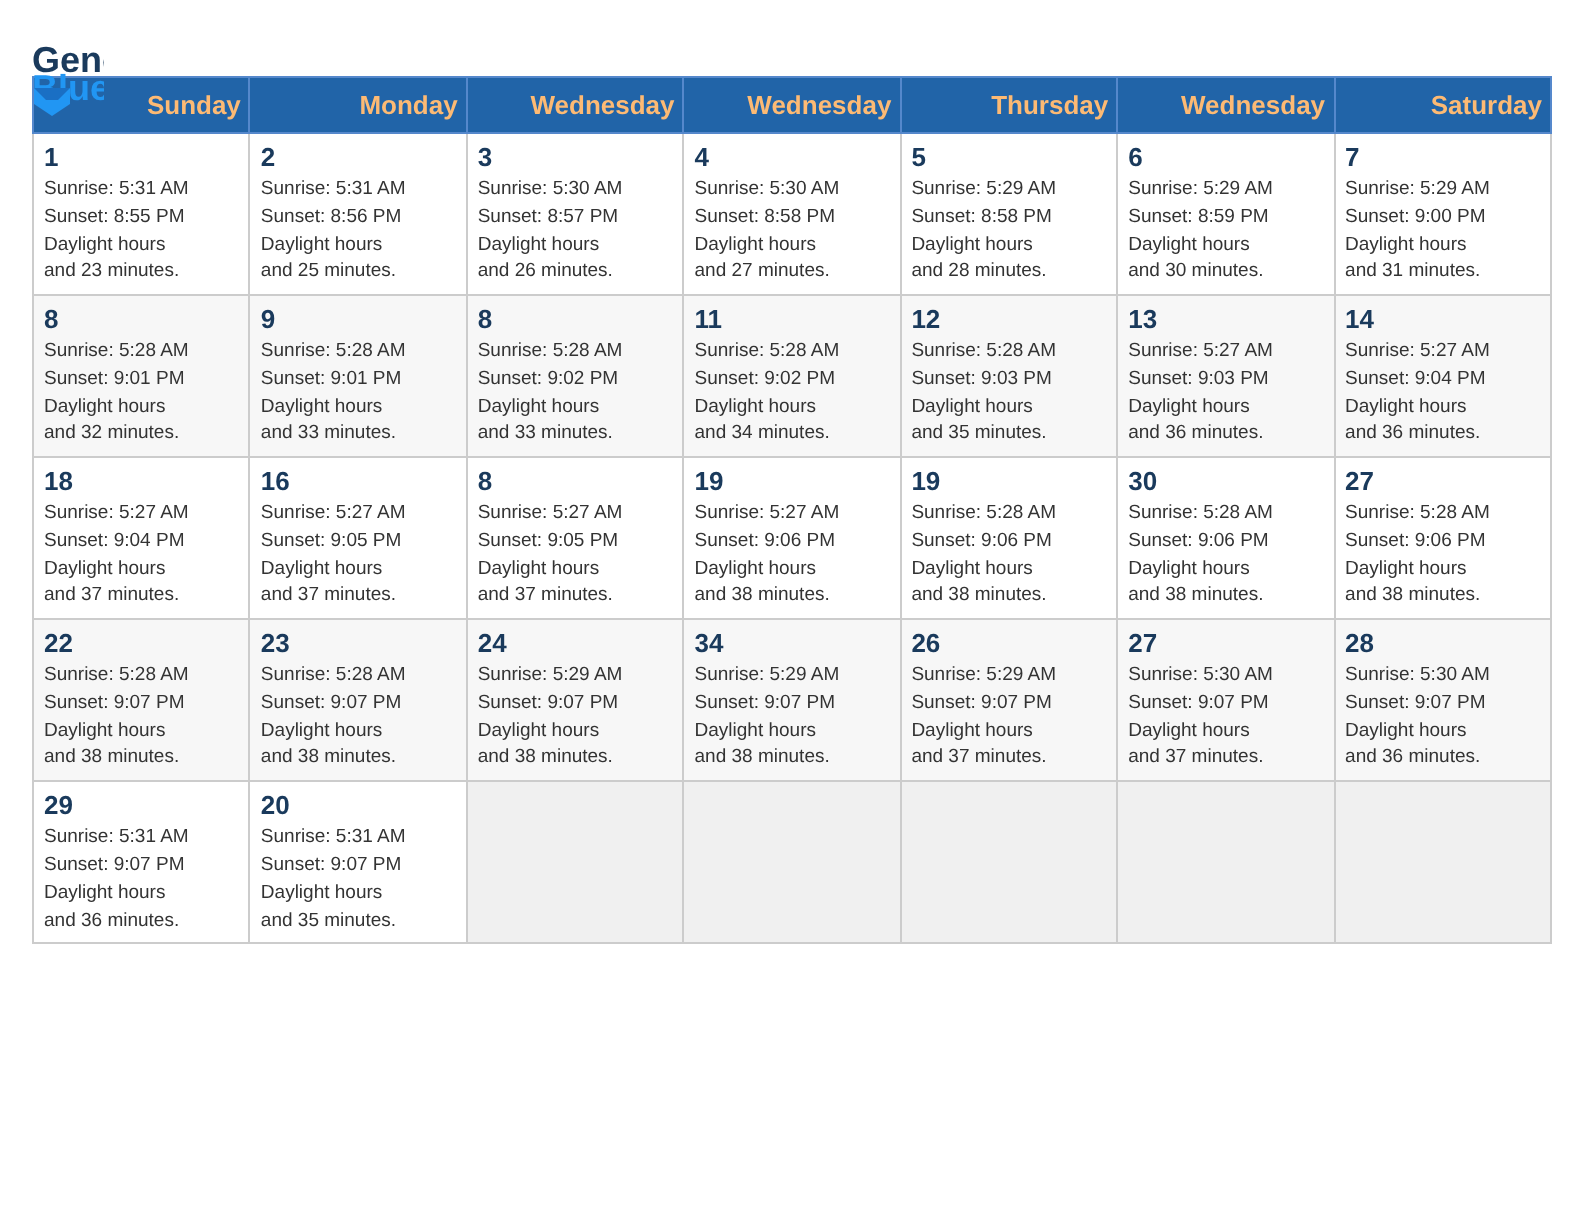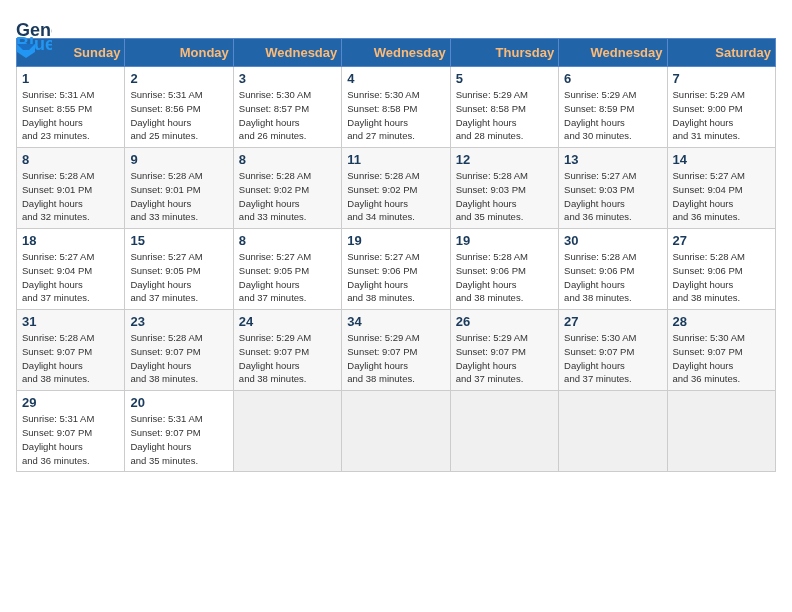--- a/index.html
+++ b/index.html
@@ -250,21 +250,21 @@
         <td>
     <span class="day-num">18</span>
     <div class="day-info">
       Sunrise: 5:27 AM<br>
       Sunset: 9:04 PM<br>
       Daylight hours<br>
       and 37 minutes.
     </div>
   </td>
         <td>
-    <span class="day-num">15</span>
+    <span class="day-num">16</span>
     <div class="day-info">
       Sunrise: 5:27 AM<br>
       Sunset: 9:05 PM<br>
       Daylight hours<br>
       and 37 minutes.
     </div>
   </td>
         <td>
     <span class="day-num">8</span>
     <div class="day-info">
@@ -306,21 +306,21 @@
     <div class="day-info">
       Sunrise: 5:28 AM<br>
       Sunset: 9:06 PM<br>
       Daylight hours<br>
       and 38 minutes.
     </div>
   </td>
       </tr>
       <tr class="row-shade">
         <td>
-    <span class="day-num">31</span>
+    <span class="day-num">22</span>
     <div class="day-info">
       Sunrise: 5:28 AM<br>
       Sunset: 9:07 PM<br>
       Daylight hours<br>
       and 38 minutes.
     </div>
   </td>
         <td>
     <span class="day-num">23</span>
     <div class="day-info">

